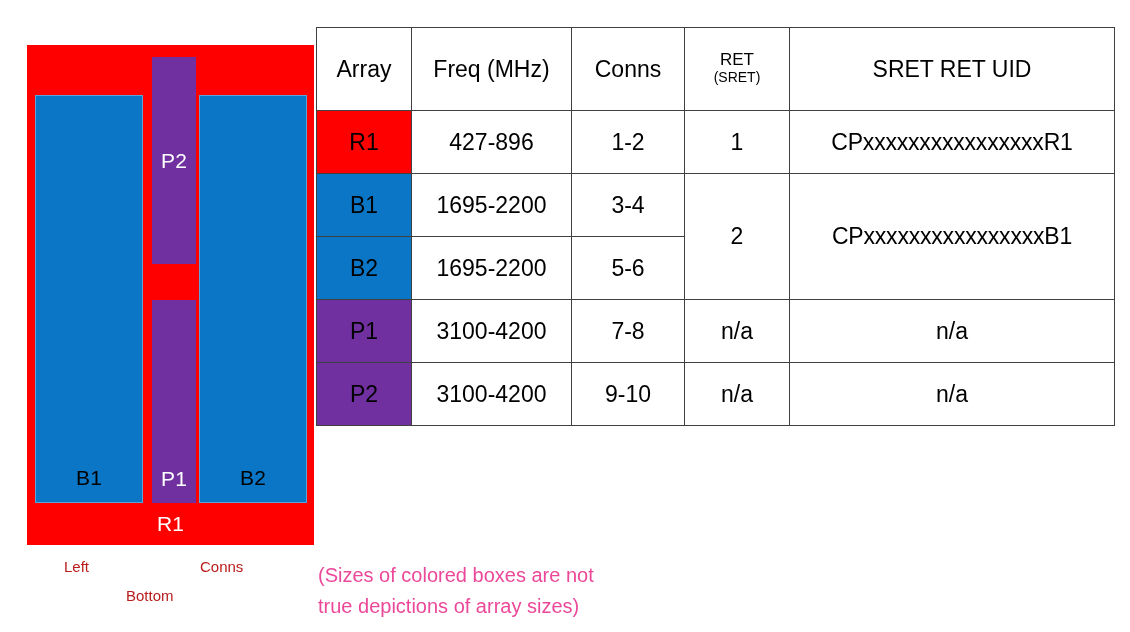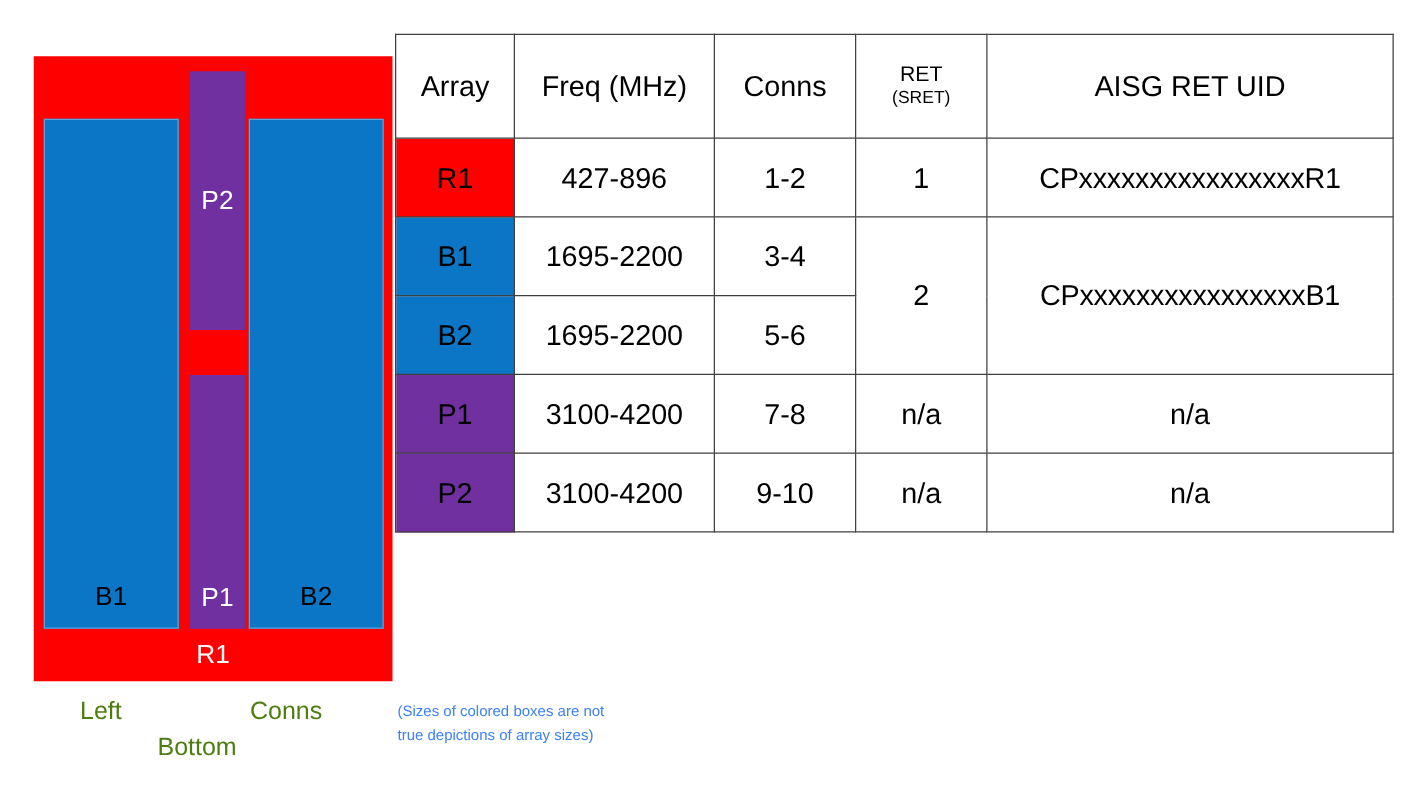--- a/index.html
+++ b/index.html
@@ -87,37 +87,37 @@
     display: flex;
     align-items: center;
     justify-content: center;
     color: #ffffff;
     font-size: 21px;
   }
 
   
   .side-caption {
     position: absolute;
-    font-size: 20px;
-    color: #4d7c0f;
+    font-size: 15px;
+    color: #b91c1c;
     white-space: nowrap;
     text-align: right;
   }
   #caption-left   { left: 64px;  top: 558px; }
   #caption-right  { left: 200px; top: 558px; }
   #caption-bottom { left: 126px; top: 587px; }
 
   
   #diagram-note {
     position: absolute;
     left: 318px;
     top: 560px;
     width: 310px;
-    font-size: 12px;
-    color: #3b82f6;
+    font-size: 20px;
+    color: #ec4899;
     line-height: 1.55;
   }
 
   
   #array-table {
     position: absolute;
     left: 316px;
     top: 27px;
     width: 798px;
     border-collapse: collapse;
@@ -199,21 +199,21 @@
   </colgroup>
   <thead>
     <tr>
       <th>Array</th>
       <th>Freq (MHz)</th>
       <th>Conns</th>
       <th>
         <span class="ret-head-main">RET</span>
         <span class="ret-head-sub">(SRET)</span>
       </th>
-      <th>AISG RET UID</th>
+      <th>SRET RET UID</th>
     </tr>
   </thead>
   <tbody>
     <tr>
       <td class="cell-r1">R1</td>
       <td>427-896</td>
       <td>1-2</td>
       <td>1</td>
       <td class="uid-text">CPxxxxxxxxxxxxxxxxR1</td>
     </tr>

